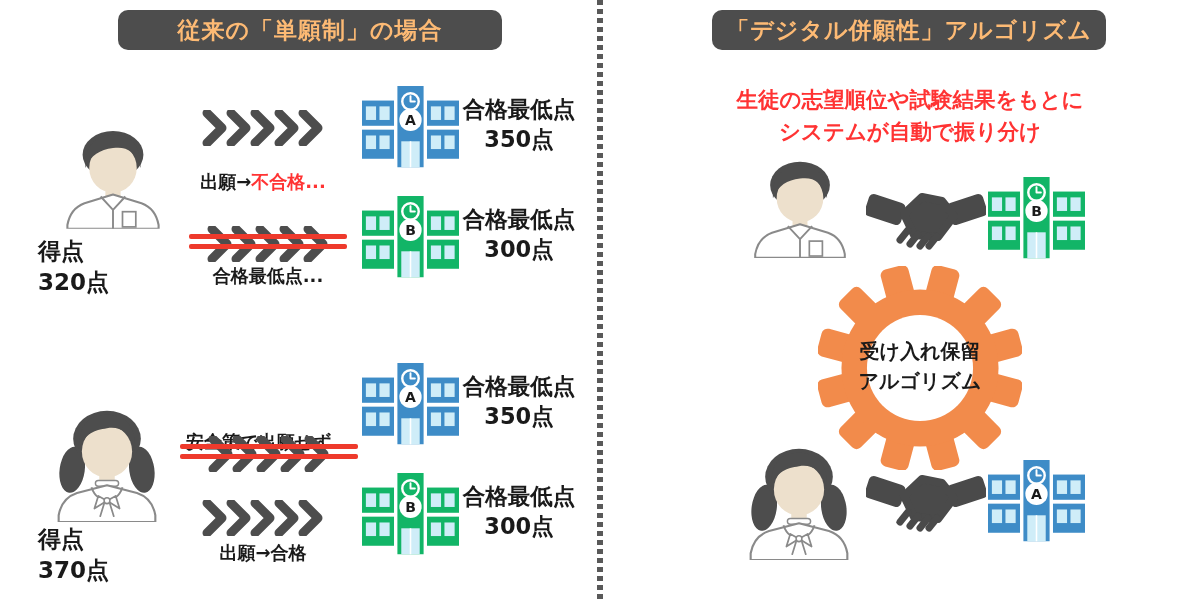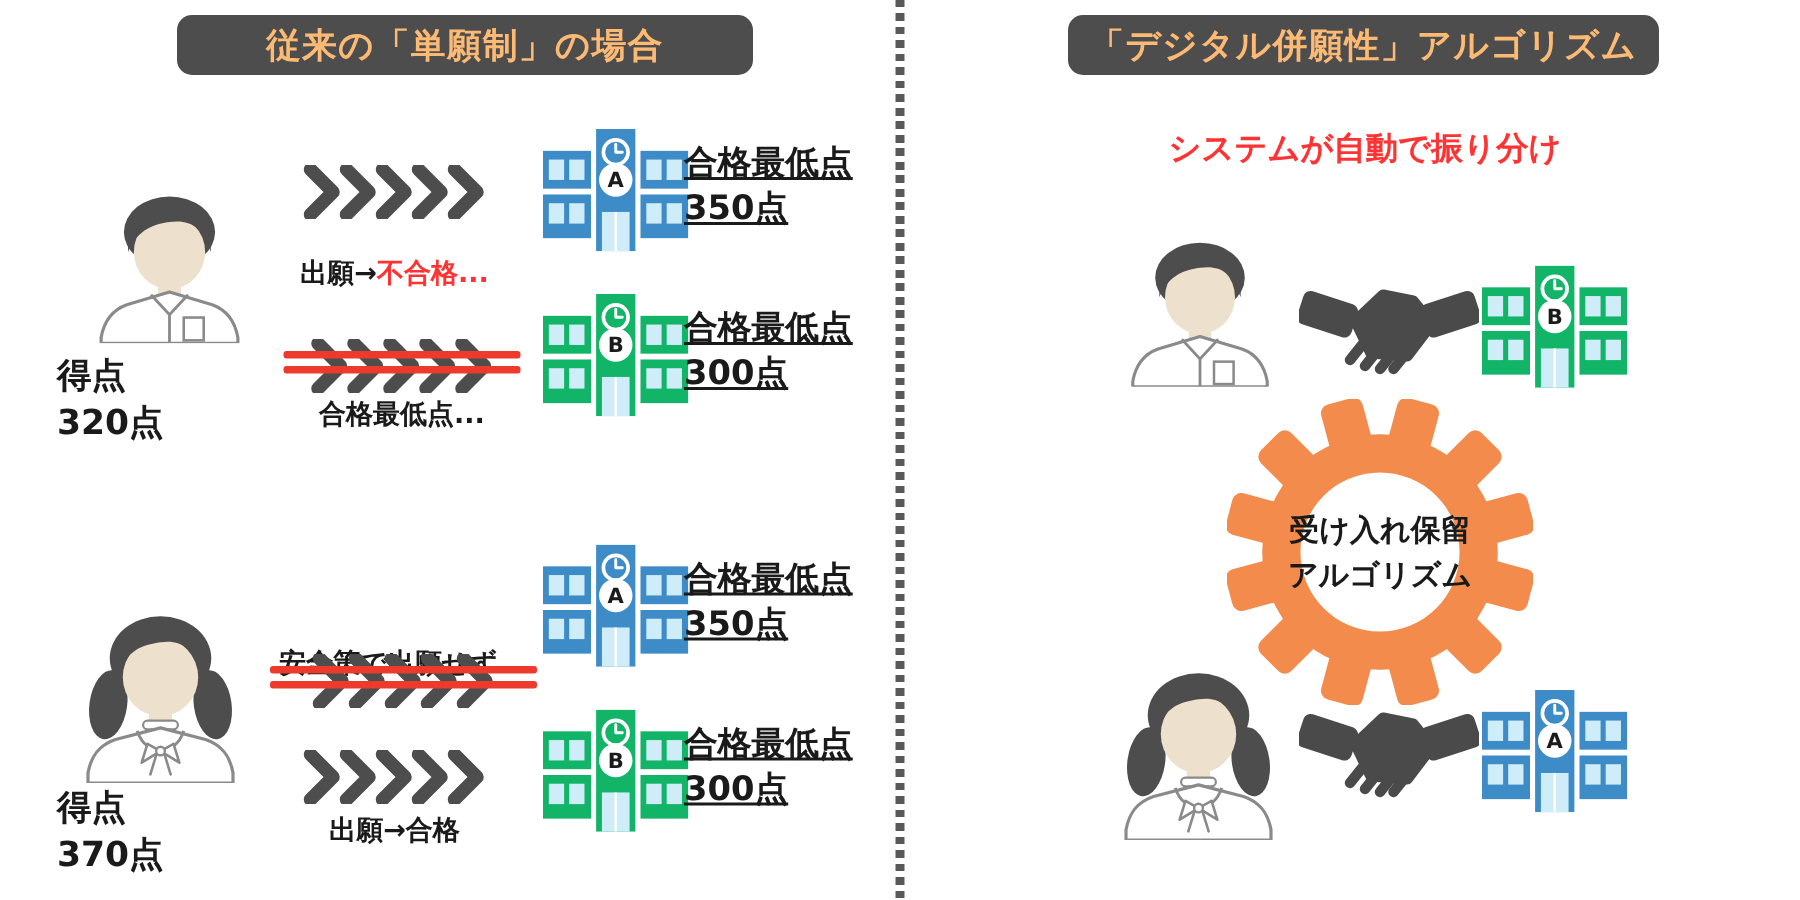--- a/index.html
+++ b/index.html
@@ -16,32 +16,32 @@
   }
 
   .divider {
     width:6px;
     background:repeating-linear-gradient(to bottom,#595959 0 5px,transparent 5px 9px);
   }
 
   .score-label { text-align:left; font-size:23px; line-height:1.35; color:#1a1a1a; }
   .row-label { text-align:center; font-size:18px; color:#1a1a1a; white-space:nowrap; }
   .row-label .red { color:#FF3333; }
-  .school-label { font-size:22.5px; line-height:1.35; color:#1a1a1a;text-decoration:underline; }
+  .school-label { text-align:center; font-size:22.5px; line-height:1.35; color:#1a1a1a; }
 
   .note { text-align:center; color:#FF3333; font-size:21.5px; line-height:1.5; }
 
   .blocked { position:relative; }
   .blocked .bar {
     position:absolute; left:0; width:100%; height:5px;
     background:#EE3A2C; border-radius:2px; z-index:2;
   }
   .blocked svg { position:absolute; z-index:1; }
 
-  .gear-wrap { display:flex; align-items:center; justify-content:center; }
+  .gear-wrap { display:flex; align-items:center; justify-content:center;font-family:Liberation Mono, monospace; }
   .gear-text {
     position:absolute; inset:0; display:flex; flex-direction:column;
     align-items:center; justify-content:center; text-align:center;
     font-size:20px; line-height:1.5; color:#1a1a1a; z-index:2;
   }
 
   svg { display:block; }
   .school-letter {
     font-size:14.5px; font-weight:700; fill:#1a1a1a;
     text-anchor:middle; font-family:"DejaVu Sans","Liberation Sans",sans-serif;
@@ -239,20 +239,21 @@
   <div class="abs school-label" style="left:456px; top:481px; width:126px;">
     <div>合格最低点</div>
     <div>300点</div>
   </div>
 
   <div class="abs title-box" style="left:712px; top:10px; width:394px; height:40px;">
     <span>「デジタル併願性」アルゴリズム</span>
   </div>
 
   <div class="abs note" style="left:655px; top:84px; width:510px;">
+    <div>生徒の志望順位や試験結果をもとに</div>
     <div>システムが自動で振り分け</div>
   </div>
 
   <svg class="abs" style="left:744px; top:157px;" width="112" height="101" viewBox="0 0 120 108">
       <use href="#sym-boy"></use>
     </svg>
   <svg class="abs" style="left:866px; top:180px;" width="120" height="78" viewBox="0 0 120 78">
       <use href="#sym-handshake"></use>
     </svg>
   <svg class="abs" style="left:988px; top:177px; --c:#12B567;" width="97" height="81.5" viewBox="0 0 100 84">

